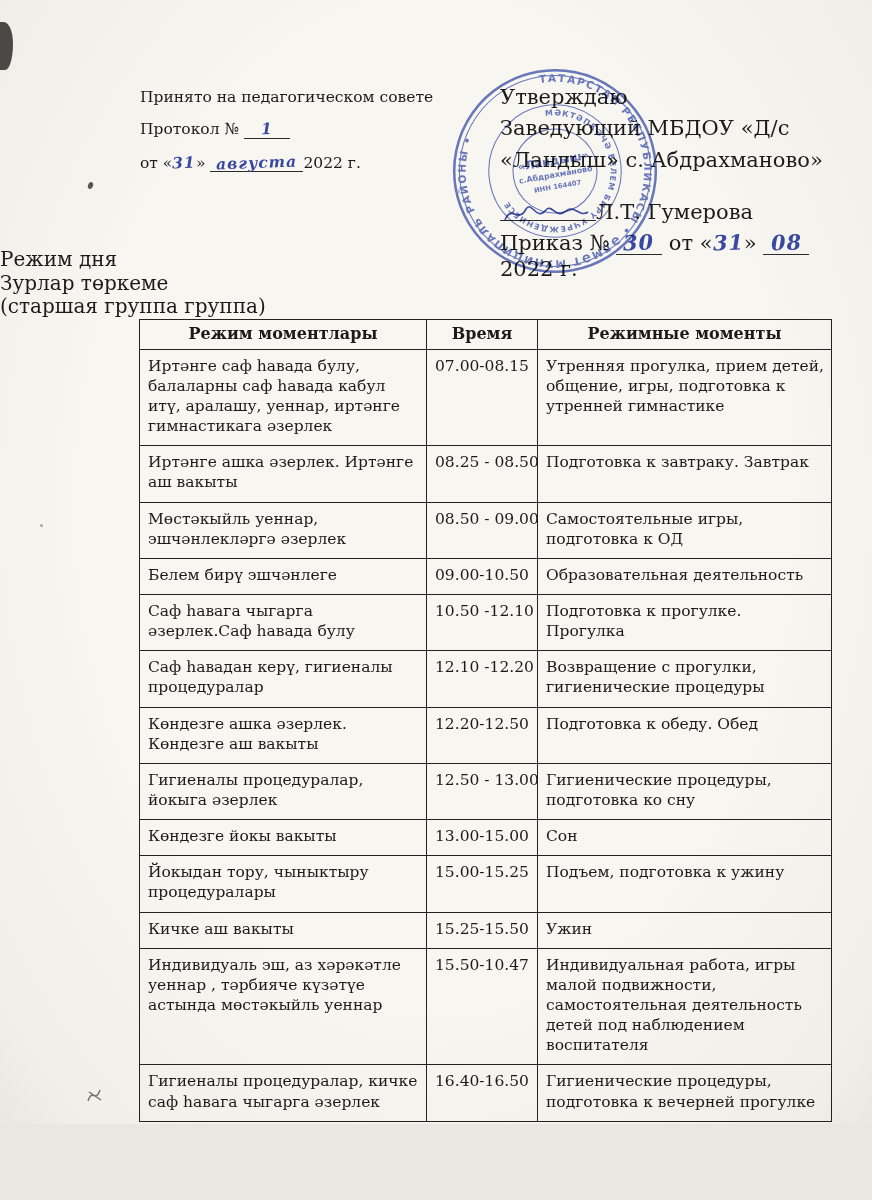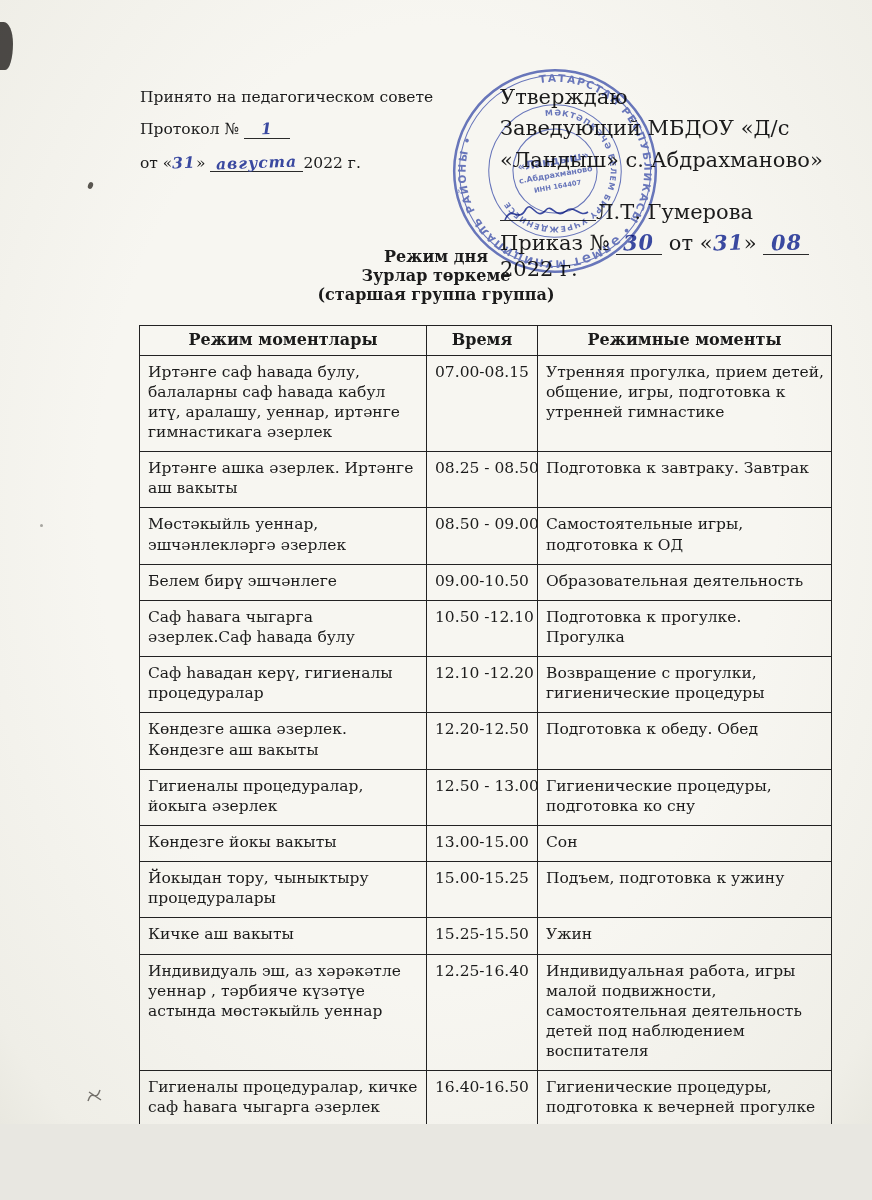--- a/index.html
+++ b/index.html
@@ -39,25 +39,25 @@
     vertical-align:-2px; position:relative; height:14px; }
   .sig-line svg { position:absolute; left:2px; bottom:-6px; }
 
   
   .stamp { position:absolute; left:450px; top:66px; width:210px; height:210px;
     opacity:.82; mix-blend-mode:multiply; transform:rotate(-10deg); pointer-events:none; }
   .stamp text { fill:#4a5cb8; font-family:"DejaVu Sans","Liberation Sans",sans-serif; font-weight:bold; }
 
   
   .content { padding-top:248px; }
-  .title-block { text-align:center; font-weight:bold; font-size:16px; line-height:1.18; }
+  .title-block { text-align:left; font-weight:normal; font-size:20px; line-height:1.18; }
 
   
   table.schedule { border-collapse:collapse; table-layout:fixed; width:692px;
-    margin:20px 0 0 139px; font-size:15.5px; }
+    margin:0 0 0 139px; font-size:15.5px; }
   table.schedule col.c1 { width:287px; }
   table.schedule col.c2 { width:111px; }
   table.schedule col.c3 { width:294px; }
   table.schedule th, table.schedule td { border:1.5px solid #222; vertical-align:top; }
   table.schedule th { font-size:16px; font-weight:bold; text-align:center; padding:4px 4px 6px; }
   table.schedule td { padding:6px 7px 9px 8px; line-height:1.3; }
   td.time-cell { padding-left:6px; white-space:nowrap; }
 </style>
 </head>
 <body>
@@ -183,21 +183,21 @@
           <td class="time-cell">15.00-15.25</td>
           <td>Подъем, подготовка к ужину</td>
         </tr>
         <tr>
           <td>Кичке аш вакыты</td>
           <td class="time-cell">15.25-15.50</td>
           <td>Ужин</td>
         </tr>
         <tr>
           <td>Индивидуаль эш, аз хәрәкәтле уеннар ,  тәрбияче күзәтүе астында мөстәкыйль уеннар</td>
-          <td class="time-cell">12.25-16.40</td>
+          <td class="time-cell">15.50-10.47</td>
           <td>Индивидуальная  работа, игры малой подвижности, самостоятельная деятельность детей под наблюдением воспитателя</td>
         </tr>
         <tr>
           <td>Гигиеналы  процедуралар, кичке саф һавага чыгарга әзерлек</td>
           <td class="time-cell">16.40-16.50</td>
           <td>Гигиенические процедуры, подготовка к вечерней прогулке</td>
         </tr>
       </tbody>
     </table>
 

